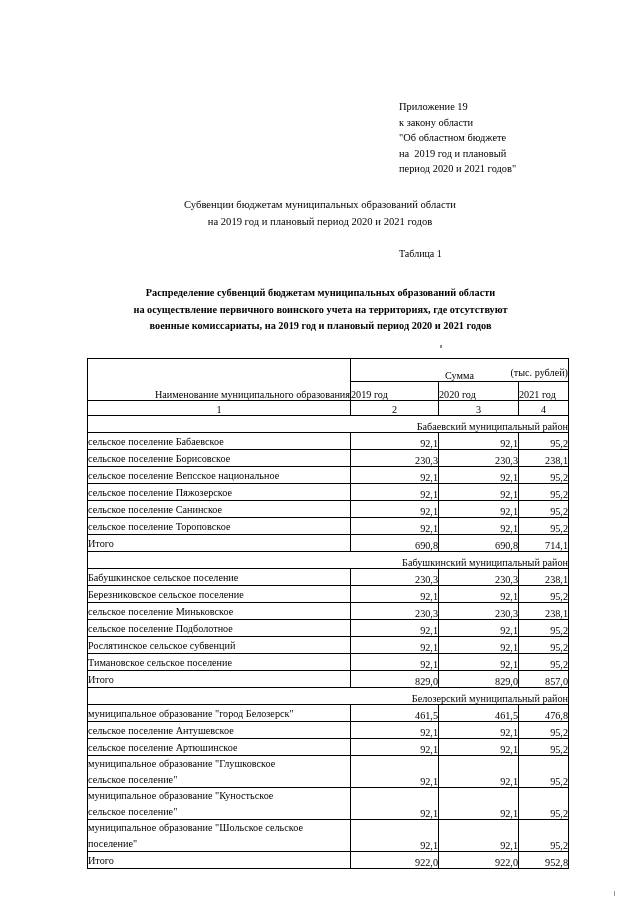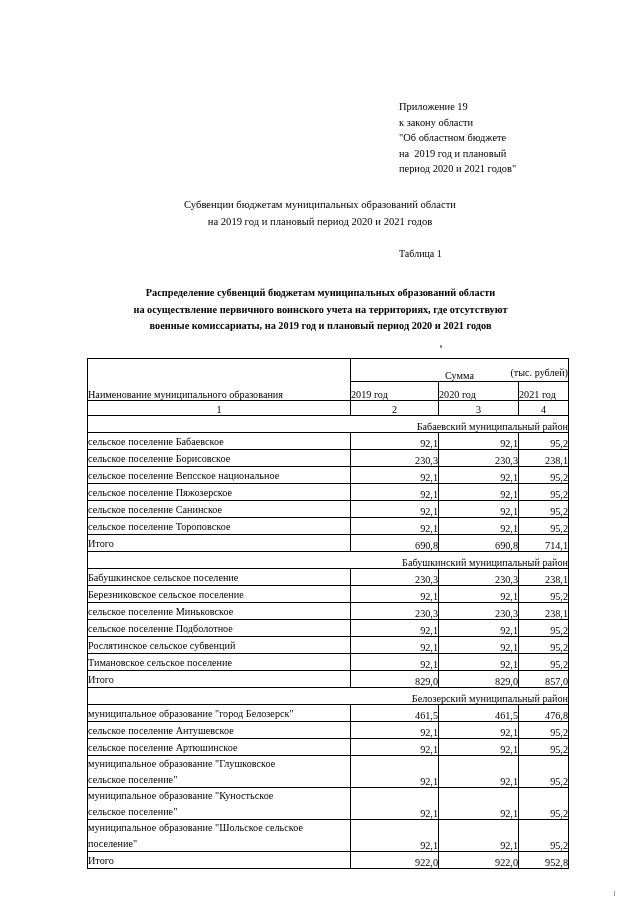--- a/index.html
+++ b/index.html
@@ -108,21 +108,21 @@
     padding: 0;
     font-weight: normal;
     vertical-align: bottom;
   }
   col.c-name { width: 263px; }
   col.c-y1   { width: 88px; }
   col.c-y2   { width: 80px; }
   col.c-y3   { width: 50px; }
 
   .hd-name {
-    text-align: left;
+    text-align: right;
     vertical-align: middle;
     height: 22px;
     padding: 0 4px;
   }
   .hd-summa {
     text-align: center;
     vertical-align: middle;
     height: 22px;
     margin-top: 41px;
   }

